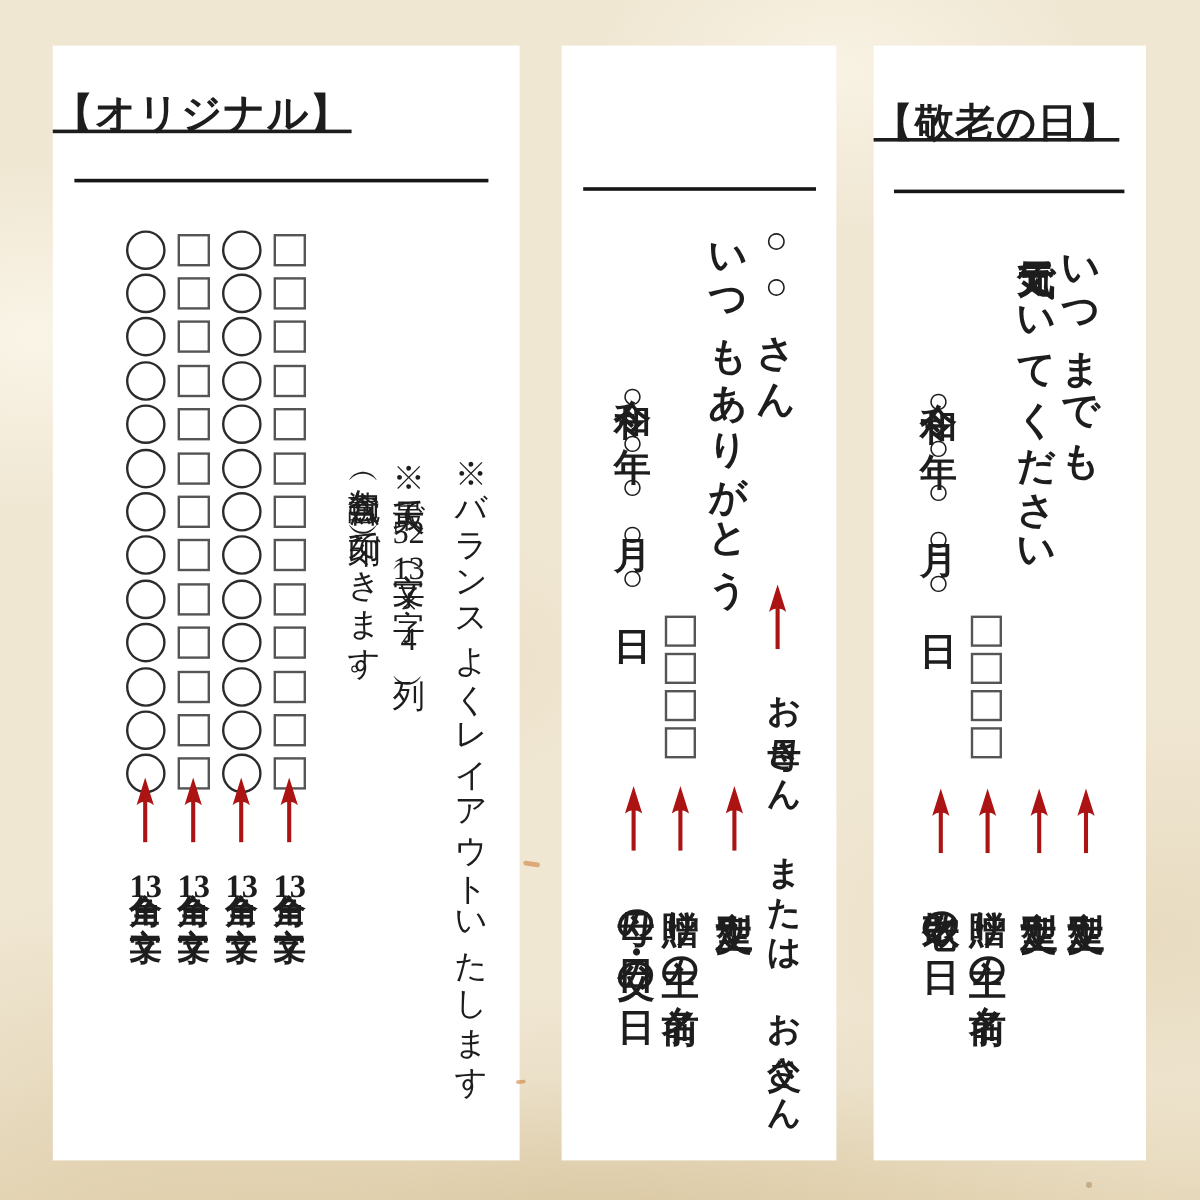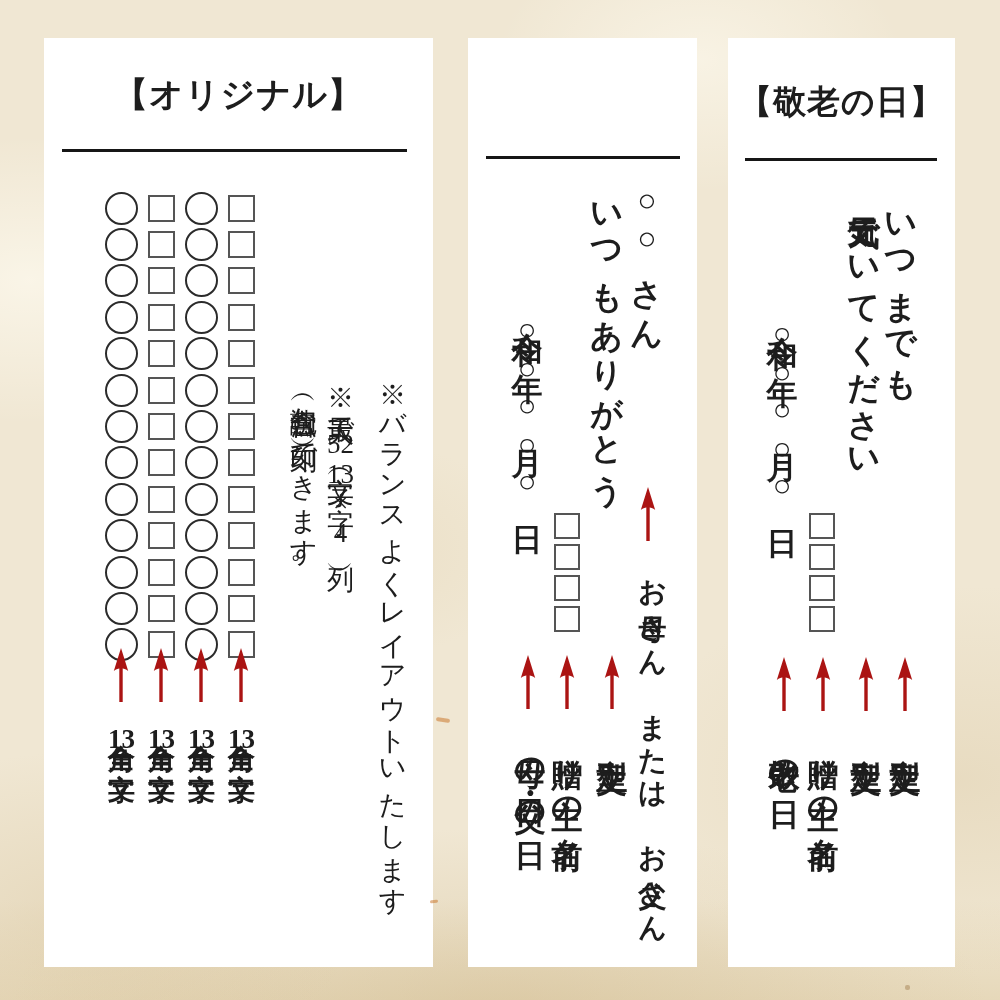--- a/index.html
+++ b/index.html
@@ -14,22 +14,22 @@
       radial-gradient(ellipse 380px 240px at 3% 28%, rgba(255,252,242,.65), transparent 60%),
       radial-gradient(ellipse 340px 220px at 70% 6%, rgba(255,252,242,.55), transparent 60%),
       radial-gradient(ellipse 260px 160px at 35% 55%, rgba(219,199,158,.25), transparent 70%),
       linear-gradient(to bottom, rgba(233,220,192,0) 90%, rgba(222,204,165,.55) 100%);
   }
   .panel{position:absolute;top:38px;height:929px;background:#ffffff;}
   #p-original{left:44px;width:389px;}
   #p-mf{left:468px;width:229px;}
   #p-keiro{left:728px;width:227px;}
 
-  .p-title{position:absolute;left:0;right:0;margin:0;text-align:center;
-    font-size:34px;font-weight:600;letter-spacing:1px;}
+  .p-title{position:absolute;left:0;right:0;margin:0;text-align:left;
+    font-size:34px;font-weight:600;letter-spacing:1px;text-decoration:underline;}
   .title2{position:absolute;left:0;right:0;text-align:center;}
   .title2 h2{margin:0;font-size:33px;line-height:46px;font-weight:600;}
   .rule{position:absolute;height:3px;background:#161616;}
 
   .v{position:absolute;writing-mode:vertical-rl;text-orientation:mixed;
      line-height:1;white-space:nowrap;transform:translateX(-50%);}
   .msg{font-size:32px;font-weight:bold;letter-spacing:2px;}
   .date{font-size:31px;font-weight:bold;letter-spacing:2px;}
   .lbl{font-size:31px;font-weight:bold;letter-spacing:2px;}
   .small-lbl{font-size:27px;font-weight:bold;letter-spacing:1px;}

